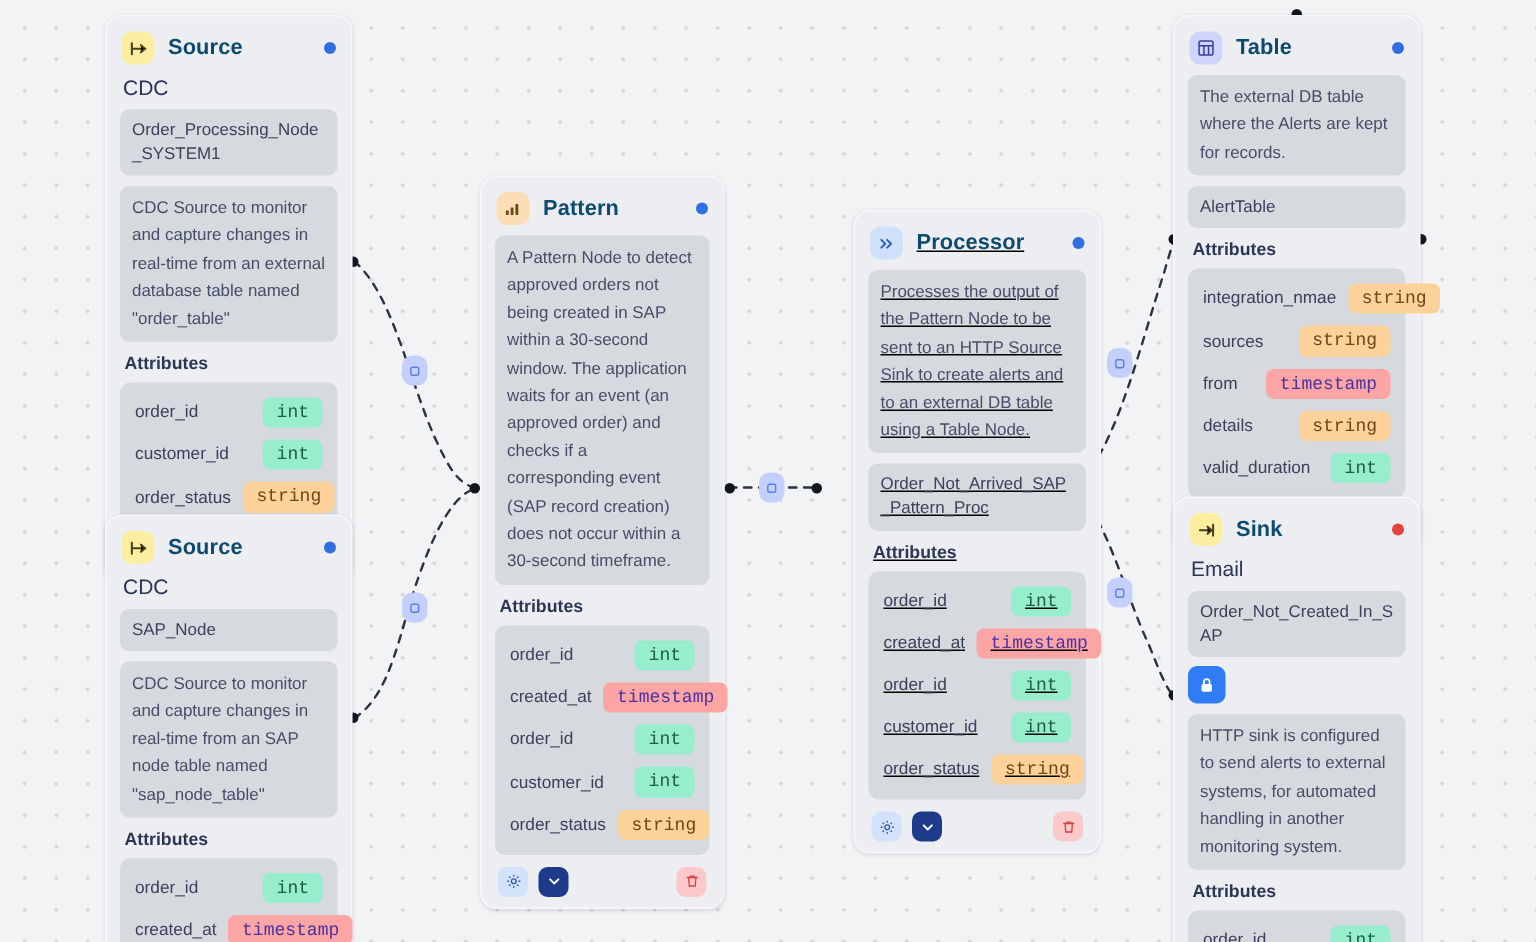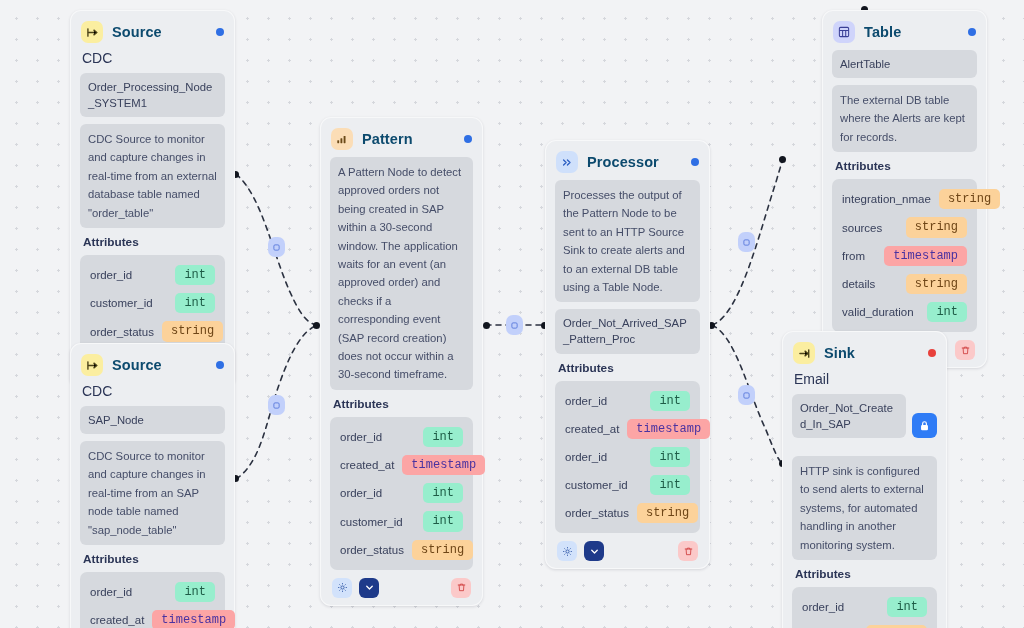--- a/index.html
+++ b/index.html
@@ -56,21 +56,21 @@
     background:#d6d9de;
     border-radius:6px;
     padding:6px 8px;
     font-size:11.3px;
     color:#39415c;
     line-height:1.42;
     margin-bottom:7px;
     word-break:break-word;
   }
   .field.desc{line-height:1.63;color:#454d68;}
-  .field-row{display:flex;align-items:flex-end;gap:6px;margin-bottom:18px;}
+  .field-row{display:flex;align-items:flex-start;gap:6px;margin-bottom:7px;flex-direction:column;}
   .field-row .field{flex:1 1 auto;margin-bottom:0;}
   .lock-btn{
     width:25px;height:25px;border-radius:6px;background:#2f7cf6;
     display:flex;align-items:center;justify-content:center;flex:0 0 auto;
     border:none;padding:0;cursor:pointer;
   }
   .attr-label{
     font-size:11.8px;color:#2b3556;font-weight:600;
     margin:2px 2px 6px 3px;
   }
@@ -101,22 +101,22 @@
     flex:0 0 auto;
   }
   .btn-gear{background:#d2e2fb;}
   .btn-chev{background:#1e3a8a;}
   .btn-trash{background:#fbc9c9;margin-left:auto;}
 
   
   #node-source-order{left:70px;top:10px;width:165px;}
   #node-source-sap{left:70px;top:343px;width:165px;}
   #node-pattern{left:320px;top:117px;width:163px;}
-  #node-processor{left:545px;top:140px;width:165px;}
-  #node-table{left:822px;top:10px;width:165px;}
+  #node-processor{left:569px;top:140px;width:165px;text-decoration:underline;}
+  #node-table{left:782px;top:10px;width:165px;}
   #node-sink{left:782px;top:331px;width:165px;}
 
   .port{
     position:absolute;width:7px;height:7px;border-radius:50%;
     background:#12161f;
   }
   .edge-badge{
     position:absolute;width:17px;height:20px;border-radius:7px;
     background:#c2d0fb;display:flex;align-items:center;justify-content:center;
   }
@@ -396,22 +396,22 @@
         <svg width="12" height="12" viewBox="0 0 14 14">
             <g fill="none" stroke="#3a3f96" stroke-width="1.2">
               <rect x="1.6" y="1.6" width="10.8" height="10.8" rx="1.4"></rect>
               <path d="M1.6 5.2h10.8M5.4 5.2v7.2M9 5.2v7.2"></path>
             </g>
           </svg>
       </span>
       <span class="node-title">Table</span>
       <span class="status-dot dot-blue"></span>
     </div>
+    <div class="field desc">The external DB table where the Alerts are kept for records.</div>
     <div class="field">AlertTable</div>
-    <div class="field desc">The external DB table where the Alerts are kept for records.</div>
     <div class="attr-label">Attributes</div>
     <div class="attr-box">
       <div class="attr-row">
         <span class="attr-name">integration_nmae</span>
         <span class="chip t-string">string</span>
       </div>
       <div class="attr-row">
         <span class="attr-name">sources</span>
         <span class="chip t-string">string</span>
       </div>

